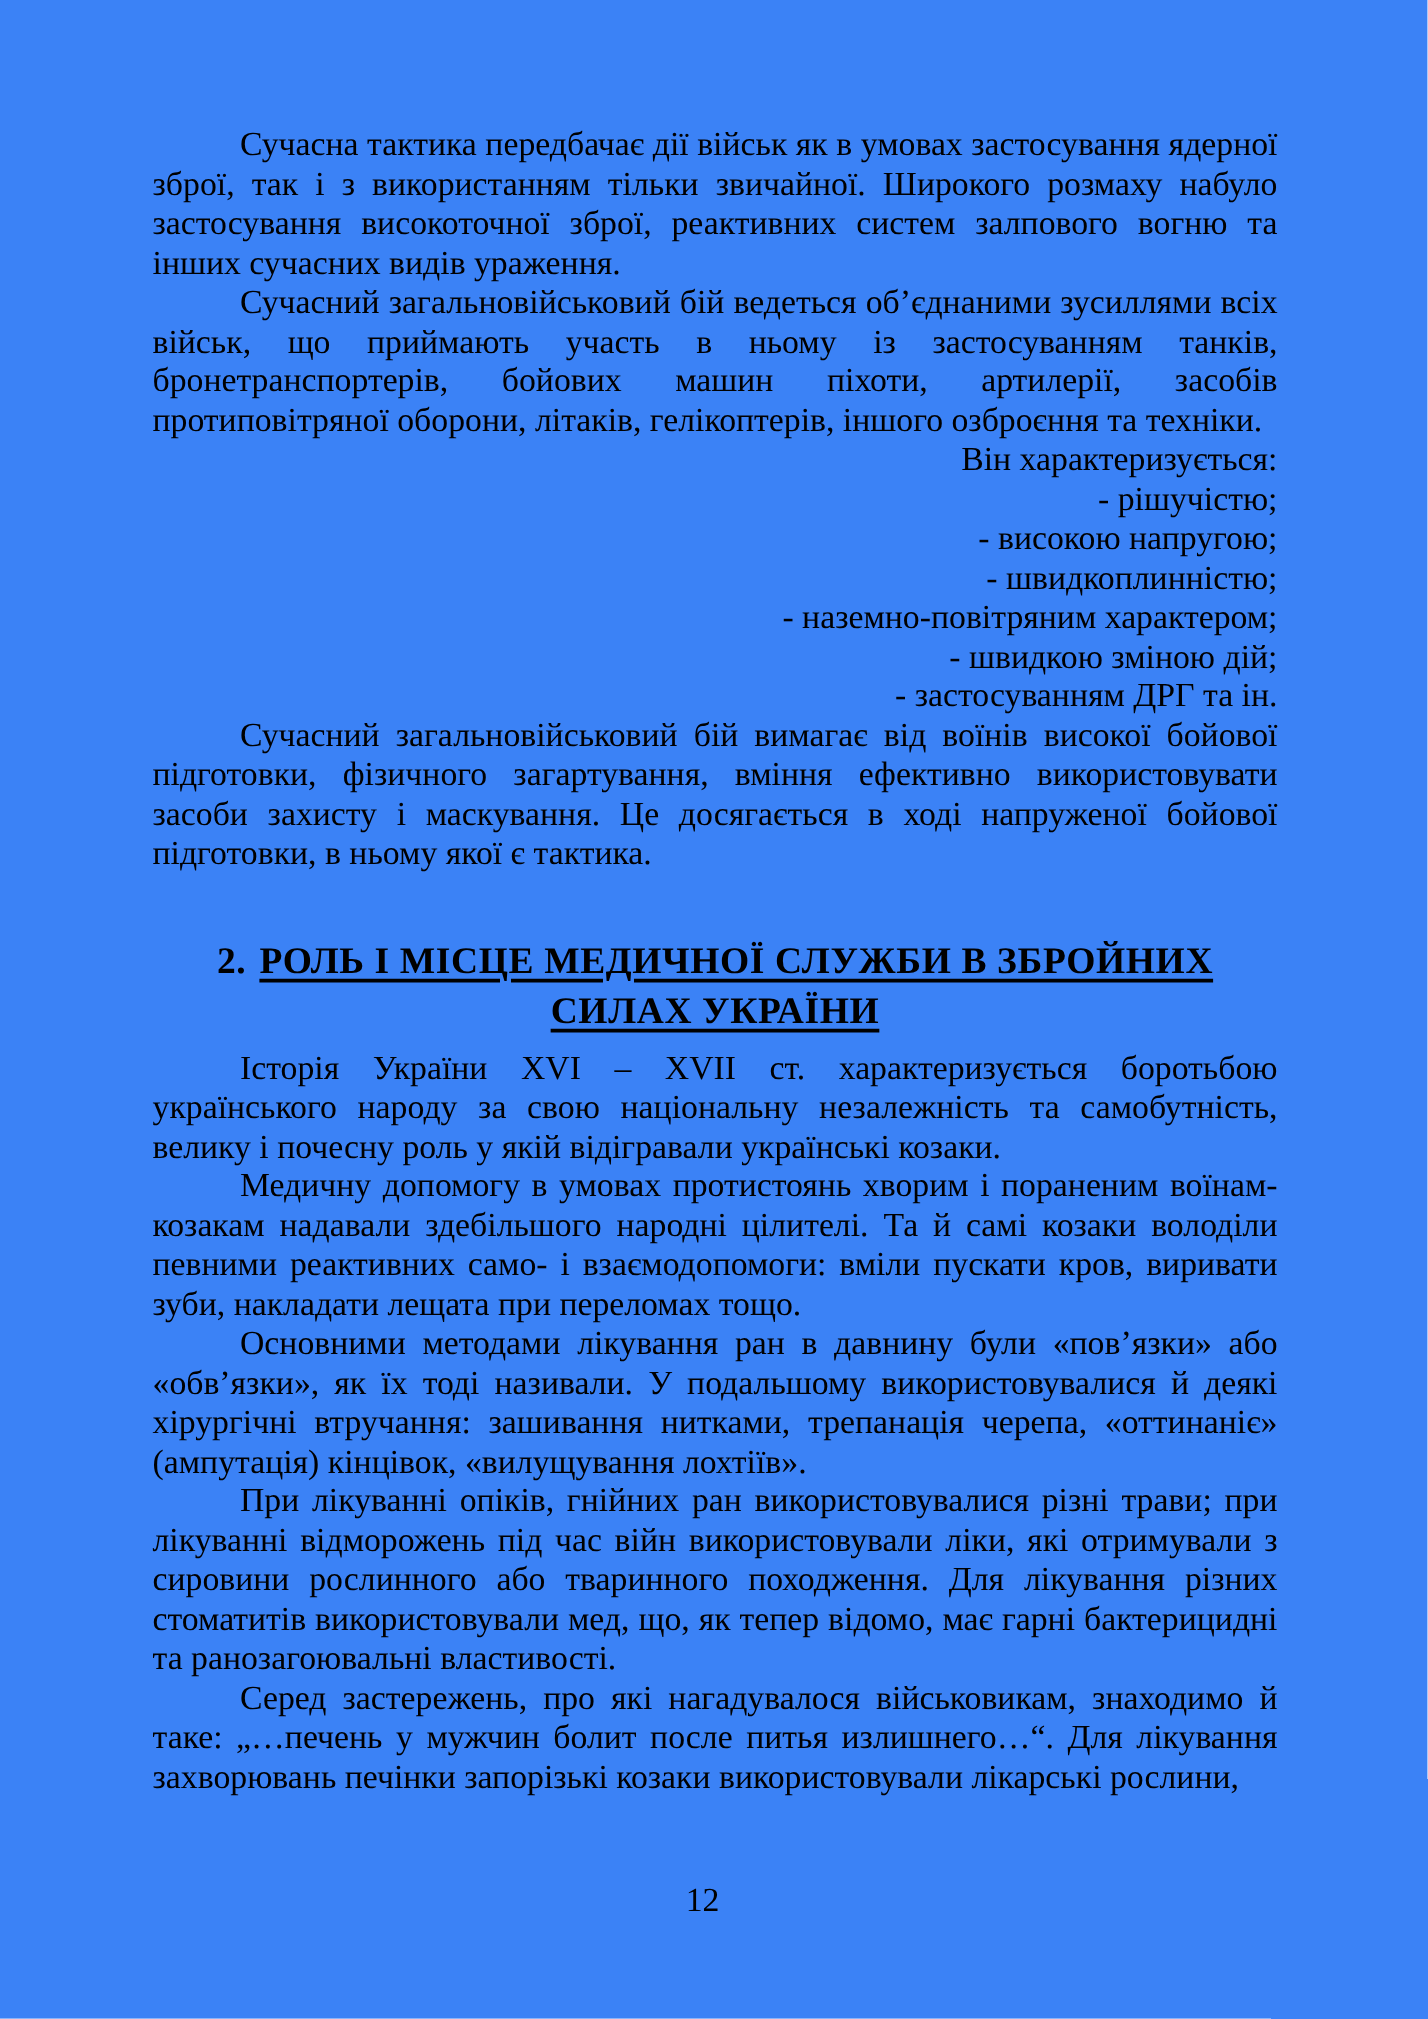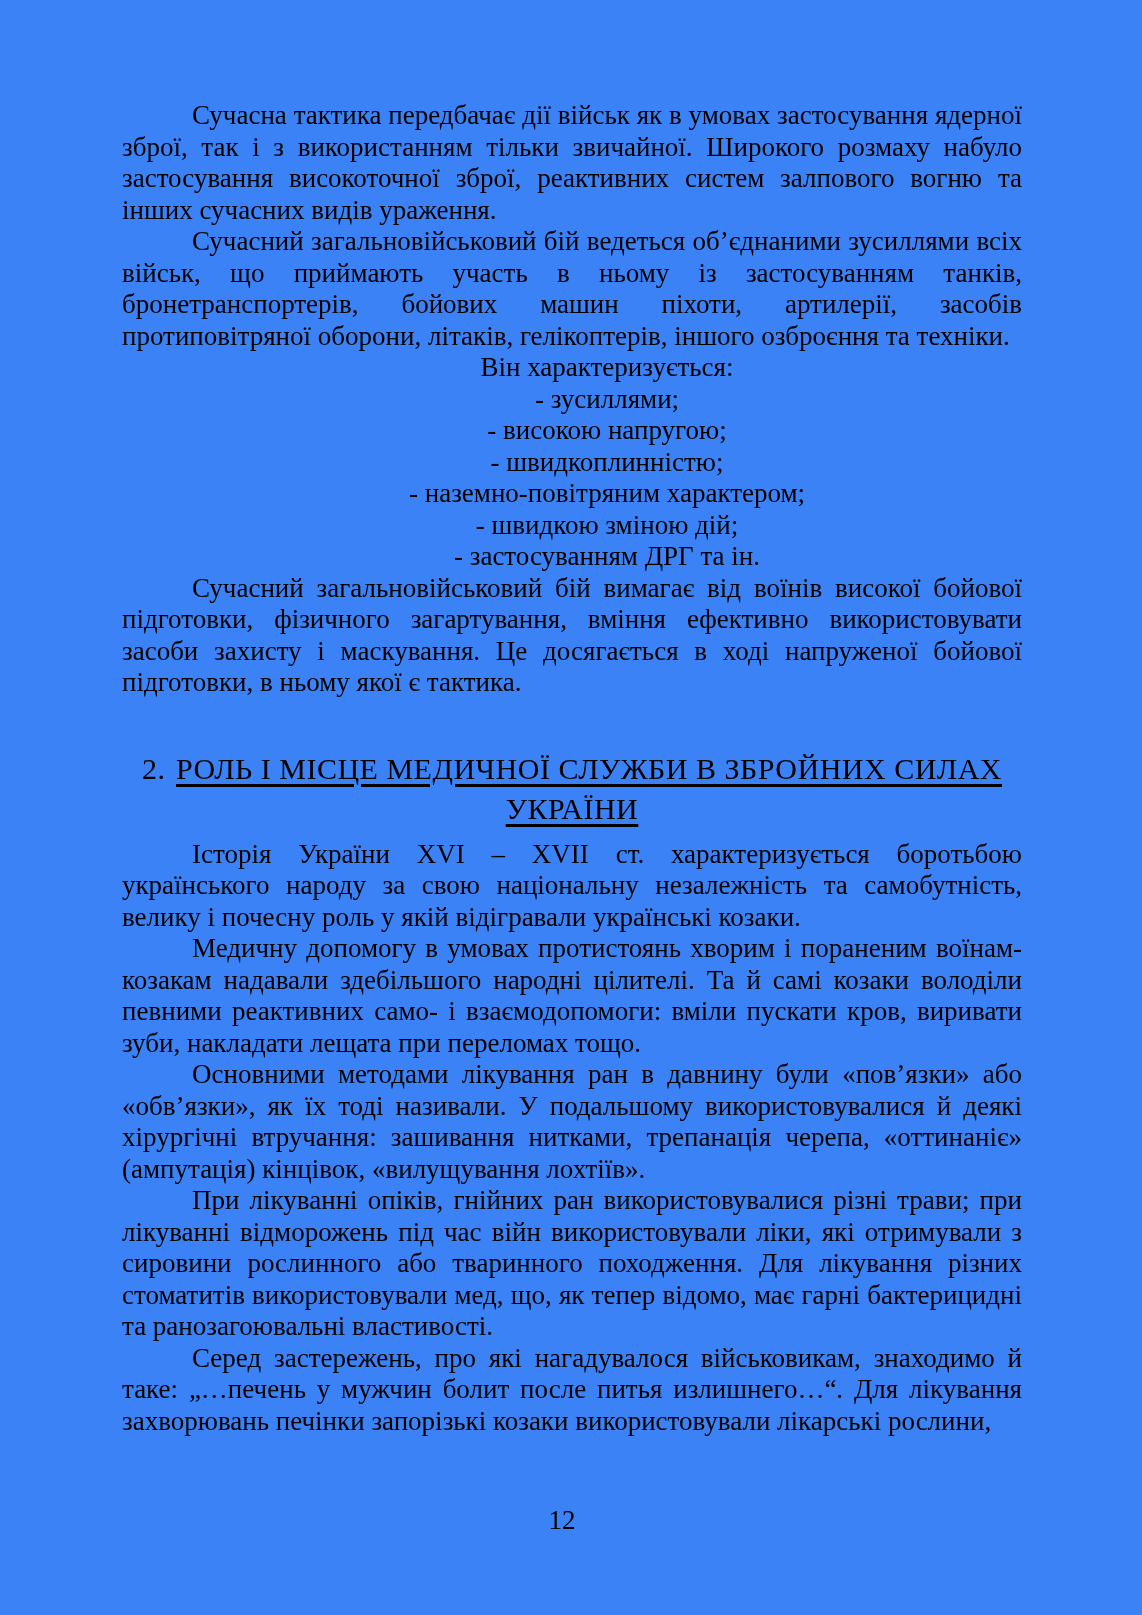--- a/index.html
+++ b/index.html
@@ -24,30 +24,30 @@
     font-size: 27px;
     line-height: 31.5px;
   }
   p.body-p {
     margin: 0;
     text-align: justify;
     text-indent: 70px;
   }
   p.plain-line, p.list-line {
     margin: 0;
-    text-align: center;
+    text-align: right;
     text-indent: 70px;
     white-space: nowrap;
   }
   h2.section-heading {
     margin: 50px 0 10px 0;
     text-align: center;
     font-size: 30px;
     line-height: 40px;
-    font-weight: normal;
+    font-weight: bold;
     letter-spacing: 0.5px;
   }
   .heading-number {
     margin-right: 0.35em;
   }
   .heading-title {
     text-decoration: underline;
     text-decoration-thickness: 3px;
     text-underline-offset: 5px;
   }
@@ -66,21 +66,21 @@
 
 <div class="page">
   <div class="content">
 
     <p class="body-p">Сучасна тактика передбачає дії військ як в умовах застосування ядерної зброї, так і з використанням тільки звичайної. Широкого розмаху набуло застосування високоточної зброї, реактивних систем залпового вогню та інших сучасних видів ураження.</p>
 
     <p class="body-p">Сучасний загальновійськовий бій ведеться об’єднаними зусиллями всіх військ, що приймають участь в ньому із застосуванням танків, бронетранспортерів, бойових машин піхоти, артилерії, засобів протиповітряної оборони, літаків, гелікоптерів, іншого озброєння та техніки.</p>
 
     <p class="plain-line">Він характеризується:</p>
 
-    <p class="list-line">- зусиллями;</p>
+    <p class="list-line">- рішучістю;</p>
     <p class="list-line">- високою напругою;</p>
     <p class="list-line">- швидкоплинністю;</p>
     <p class="list-line">- наземно-повітряним характером;</p>
     <p class="list-line">- швидкою зміною дій;</p>
     <p class="list-line">- застосуванням ДРГ та ін.</p>
 
     <p class="body-p">Сучасний загальновійськовий бій вимагає від воїнів високої бойової підготовки, фізичного загартування, вміння ефективно використовувати засоби захисту і маскування. Це досягається в ході напруженої бойової підготовки, в ньому якої є тактика.</p>
 
     <h2 class="section-heading">
       <span class="heading-number">2.</span><span class="heading-title">РОЛЬ І МІСЦЕ МЕДИЧНОЇ СЛУЖБИ В ЗБРОЙНИХ СИЛАХ УКРАЇНИ</span>

